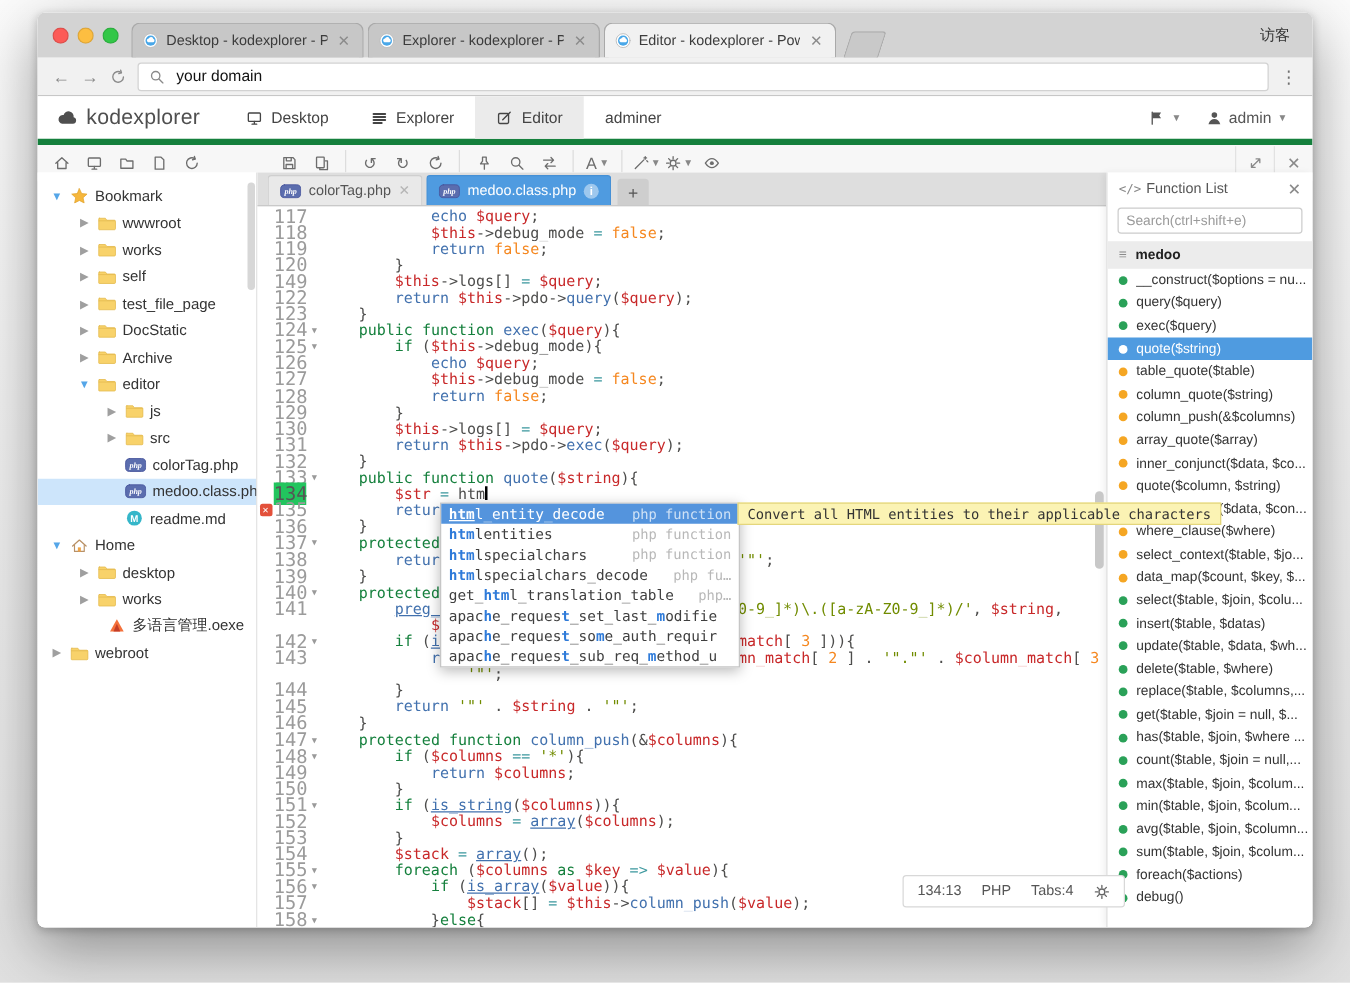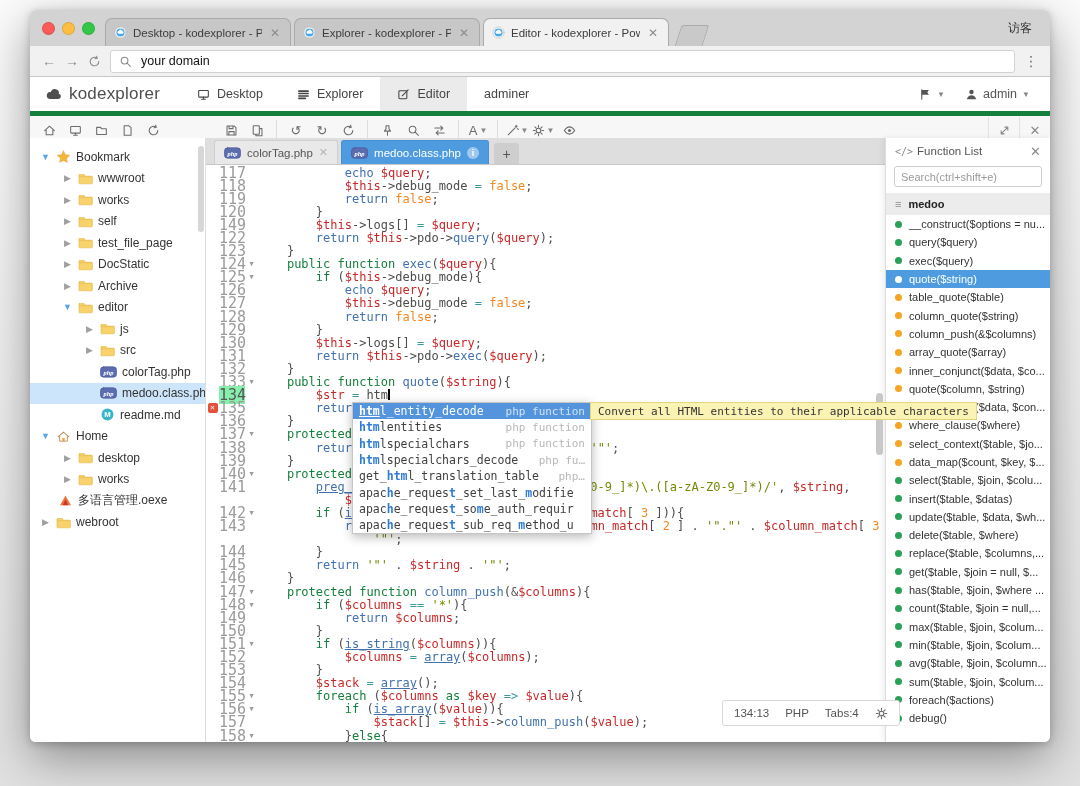--- a/index.html
+++ b/index.html
@@ -61,21 +61,21 @@
   .edtab .x{color:#b5b5b5;font-size:11px;}
   .infobadge{width:12px;height:12px;border-radius:50%;background:rgba(255,255,255,.45);color:#fff;font-size:9px;font-weight:bold;
              display:flex;align-items:center;justify-content:center;}
   .plusbtn{width:25px;height:21px;background:#cecece;border-radius:3px 3px 0 0;display:flex;align-items:center;justify-content:center;
            color:#555;font-size:14px;margin-left:2px;}
   .code{position:absolute;top:26px;left:0;right:0;bottom:0;font-family:"DejaVu Sans Mono",monospace;font-size:12px;overflow:hidden;padding-top:2px;}
   .crow{display:flex;height:13.1px;align-items:center;}
   .gut-e{width:13px;flex:none;display:flex;align-items:center;justify-content:center;}
   .gut-n{width:26px;flex:none;text-align:right;color:#9b9b9b;font-size:15px;}
   .gut-f{width:13px;flex:none;color:#9a9a9a;font-size:7px;text-align:center;}
-  .curline .gut-e,.curline .gut-n,.curline .gut-f{background:#86efac;}
+  .curline .gut-e,.curline .gut-n,.curline .gut-f{background:#22c55e;}
   .curline .gut-n{color:#555;}
   .errbadge{width:10px;height:10px;background:#e3503a;border-radius:2px;color:#fff;font-size:8px;line-height:10px;text-align:center;font-weight:bold;}
   .ctext{white-space:pre;flex:1;overflow:hidden;}
   .tk-p{color:#4d4d4c;} .tk-k{color:#15803d;} .tk-b{color:#4271ae;} .tk-f{color:#4271ae;}
   .tk-u{color:#4271ae;text-decoration:underline;} .tk-v{color:#c82829;} .tk-o{color:#3e999f;}
   .tk-c{color:#f5871f;} .tk-s{color:#718c00;}
   .cursorbar{display:inline-block;width:1.5px;height:11px;background:#000;vertical-align:-1px;}
   .vscroll{position:absolute;right:2px;top:255px;width:7px;height:62px;background:#c8c8c8;border-radius:4px;z-index:6;}
   
   .acpopup{position:absolute;left:322px;top:392px;width:238px;background:#fff;border:1px solid #c6c6c6;
@@ -542,21 +542,21 @@
           <div class="trow" style="padding-left: 32px;">
             <span class="chev">▶</span>
             <span class="ticon icon">
               <svg viewBox="0 0 16 14">
                 <path d="M1.5 2.8h5.2l1.3 1.7h6.5c.5 0 .9.4.9.9v6.4c0 .5-.4.9-.9.9H1.5c-.3 0-.5-.2-.5-.5V3.3c0-.3.2-.5.5-.5z" fill="#f8d26a" stroke="#e5bb4f" stroke-width="0.7"></path>
                 <path d="M1.2 5h13.6" stroke="#e5bb4f" stroke-width="0.7" fill="none"></path>
               </svg>
             </span>
             <span>works</span>
           </div>
-          <div class="trow" style="padding-left: 12px;">
+          <div class="trow" style="padding-left: 40px;">
             <span class="chev"></span>
             <span class="ticon icon">
               <svg viewBox="0 0 14 14">
                 <path d="M7 1.6 12.9 12H1.1z" fill="#f4713b" stroke="none"></path>
                 <path d="M7 5.4 9.9 12H4.1z" fill="#c43d28" stroke="none"></path>
               </svg>
             </span>
             <span>多语言管理.oexe</span>
           </div>
           <div class="trow" style="padding-left: 10px;">

